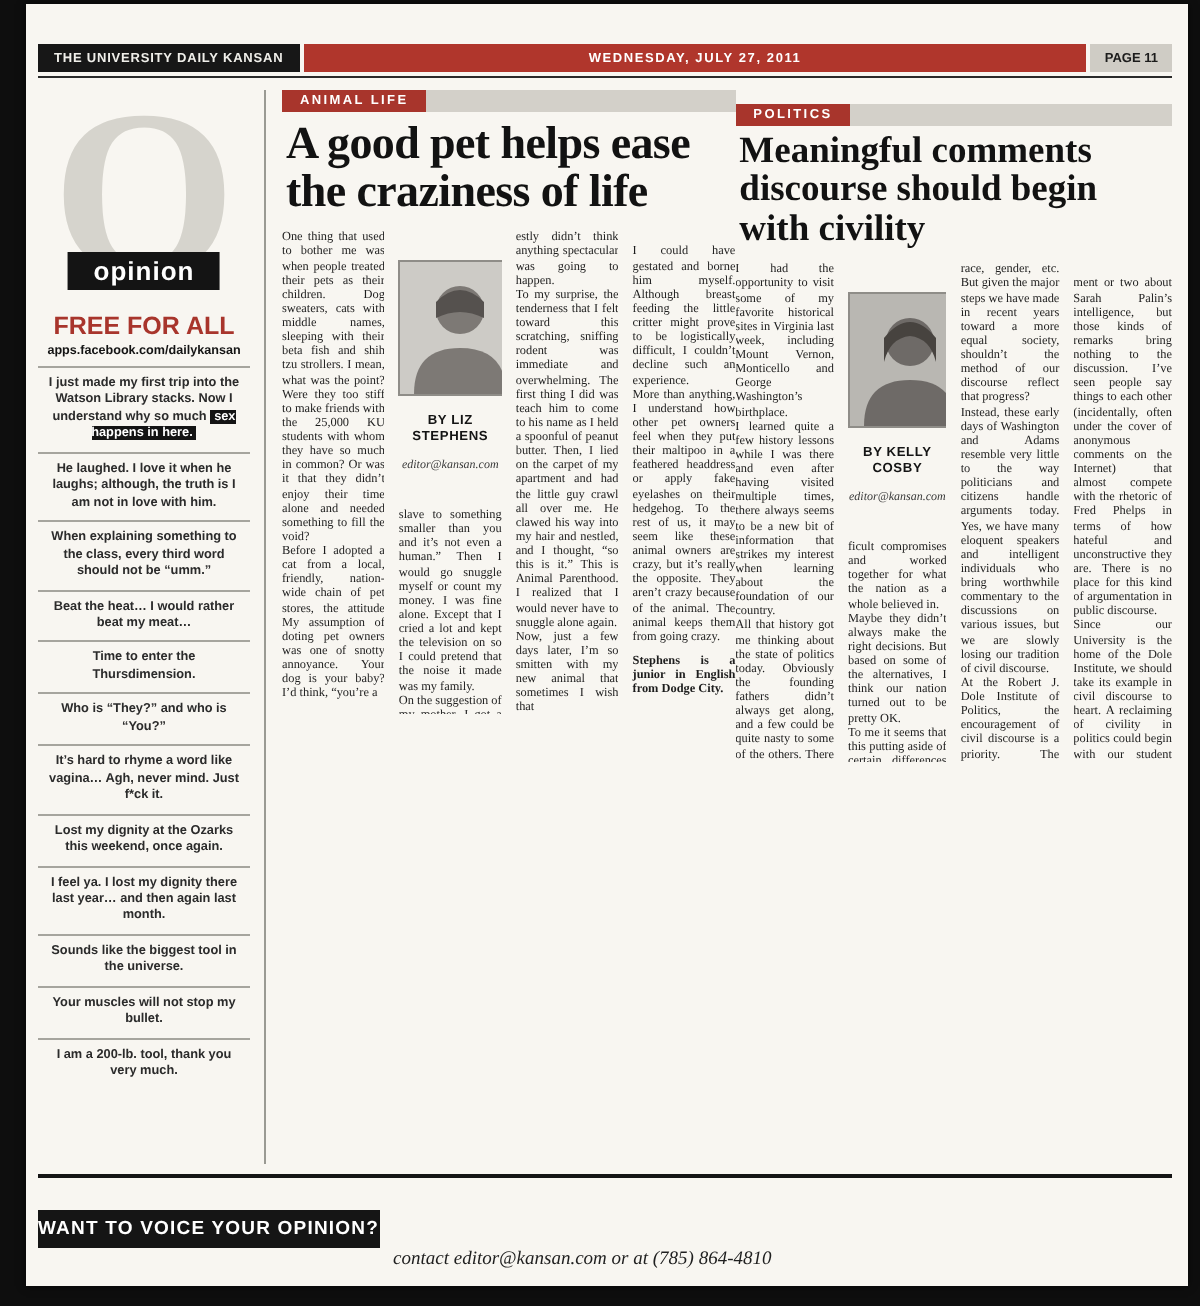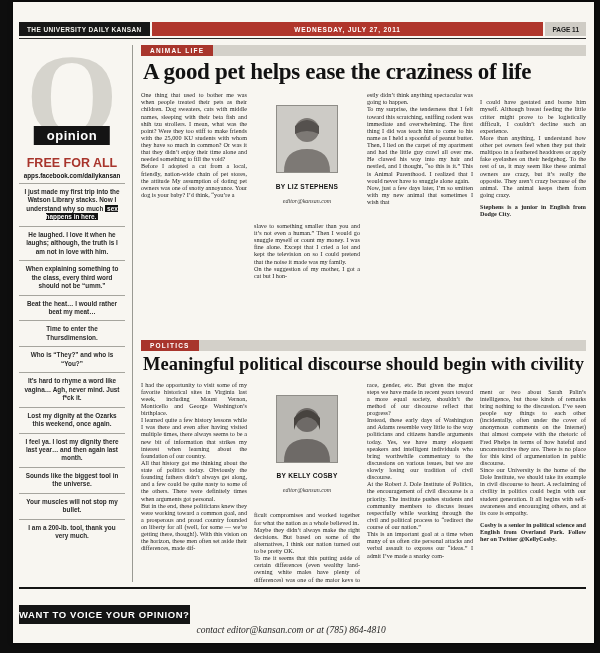--- a/index.html
+++ b/index.html
@@ -51,21 +51,21 @@
     padding:2px 13px;letter-spacing:.5px;
   }
   .ffa-title{color:#a8352c;font-weight:bold;font-size:12.5px;margin-top:7px;}
   .ffa-url{font-weight:bold;font-size:6.3px;color:#141414;margin:2px 0 4px;}
   .ffa-entry{
     font-size:6.4px;font-weight:bold;line-height:1.32;color:#2b2b2b;
     padding:4px 2px;border-top:1px solid #a6a59e;
   }
   .ffa-mark{background:#141414;color:#fff;padding:0 2px;}
   
-  .main{flex:1;display:flex;flex-direction:column;overflow:hidden;}
+  .main{flex:1;display:flex;overflow:hidden;}
   .kicker-bar{background:#d3d0c9;height:11px;display:flex;align-items:stretch;}
   .kicker{
     background:#a8352c;color:#fff;font-family:"Liberation Sans",sans-serif;
     font-weight:bold;font-size:6.5px;letter-spacing:1.2px;
     display:flex;align-items:center;padding:0 9px;
   }
   .headline{font-weight:bold;color:#121212;line-height:1.05;}
   .headline1{font-size:23px;margin:4px 0 7px 2px;letter-spacing:-.3px;}
   .headline2{font-size:18.5px;margin:4px 0 6px 2px;}
   .cols{display:flex;gap:7px;overflow:hidden;}
@@ -163,21 +163,21 @@
 More than anything, I understand how other pet owners feel when they put their maltipoo in a feathered headdress or apply fake eyelashes on their hedgehog. To the rest of us, it may seem like these animal owners are crazy, but it’s really the opposite. They aren’t crazy because of the animal. The animal keeps them from going crazy.</span>
             <div class="tagline">Stephens is a junior in English from Dodge City.</div>
           </div>
         </div>
       </section>
 
       <section class="section2">
         <div class="kicker-bar">
           <div class="kicker">POLITICS</div>
         </div>
-        <h1 class="headline headline2">Meaningful political discourse should begin with civility</h1>
+        <h1 class="headline headline2">Meaningful comments discourse should begin with civility</h1>
         <div class="cols cols-2">
           <div class="col">I had the opportunity to visit some of my favorite historical sites in Virginia last week, including Mount Vernon, Monticello and George Washington’s birthplace.
 I learned quite a few history lessons while I was there and even after having visited multiple times, there always seems to be a new bit of information that strikes my interest when learning about the foundation of our country.
 All that history got me thinking about the state of politics today. Obviously the founding fathers didn’t always get along, and a few could be quite nasty to some of the others. There were definitely times when arguments got personal.
 But in the end, these politicians knew they were working toward a common goal, and a prosperous and proud country founded on liberty for all (well, for some — we’re getting there, though!). With this vision on the horizon, these men often set aside their differences, made dif-</div>
           <div class="col">
             <div class="byline-block">
               <svg class="photo" viewBox="0 0 60 66" xmlns="http://www.w3.org/2000/svg">
                 <rect width="60" height="66" fill="#b9b7b2"></rect>
                 <circle cx="30" cy="24" r="12" fill="#6e6a67"></circle>

